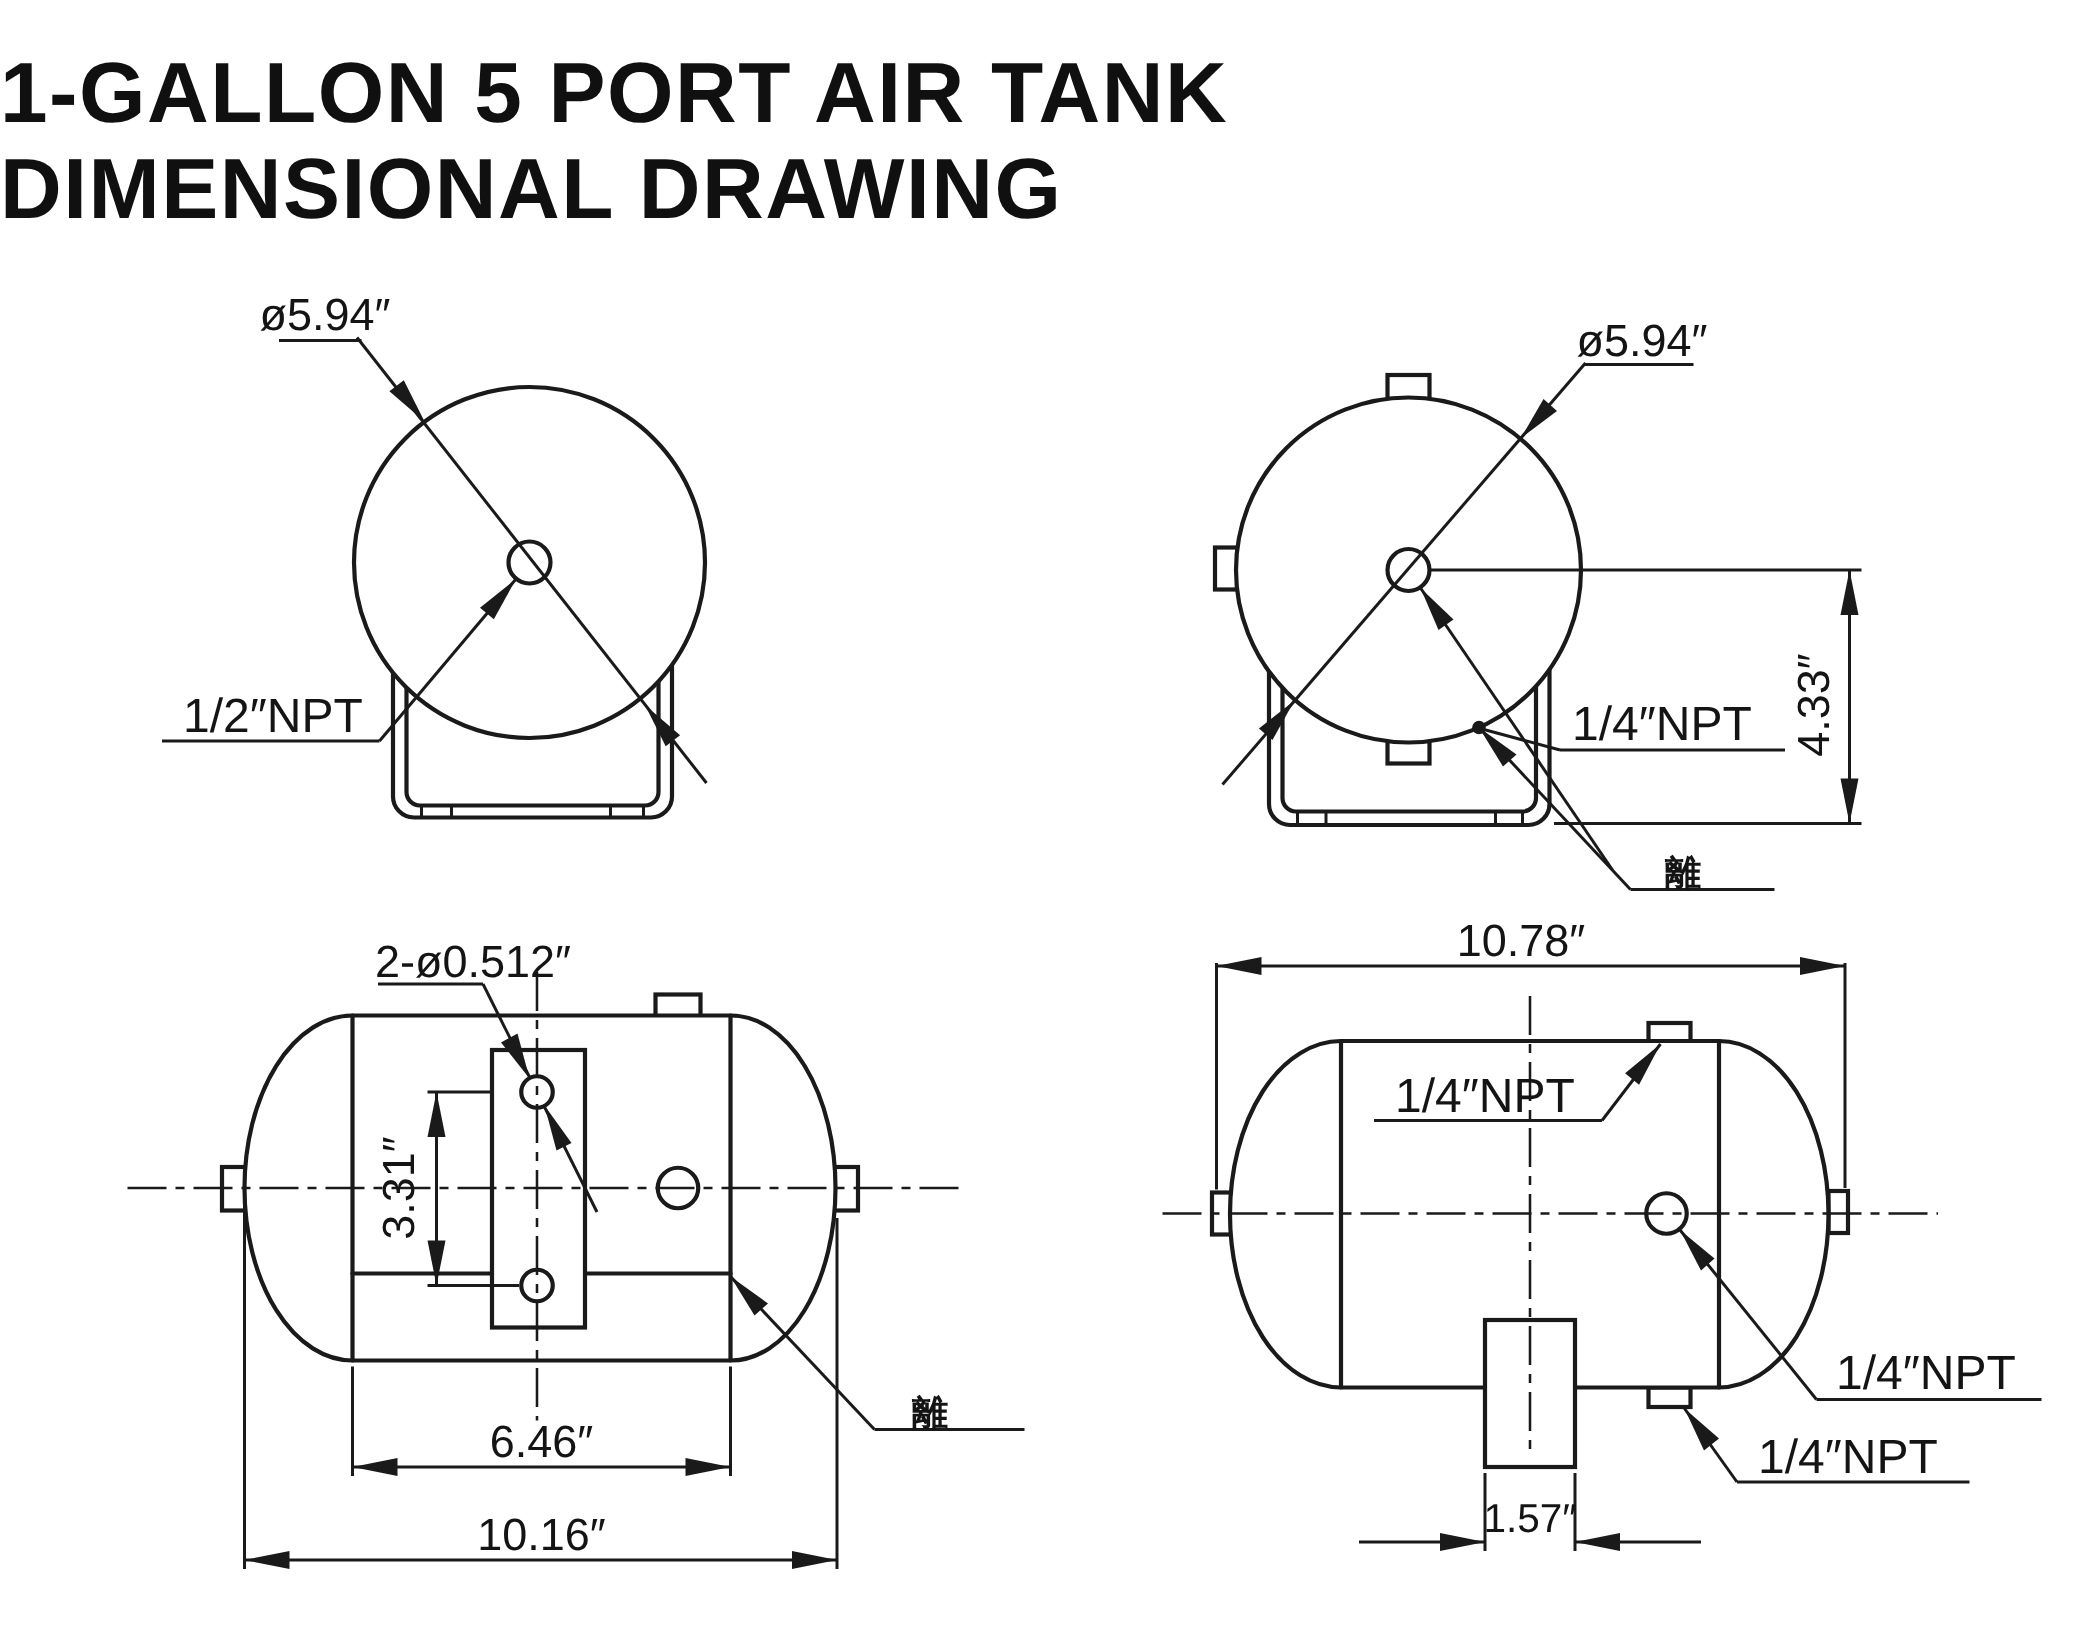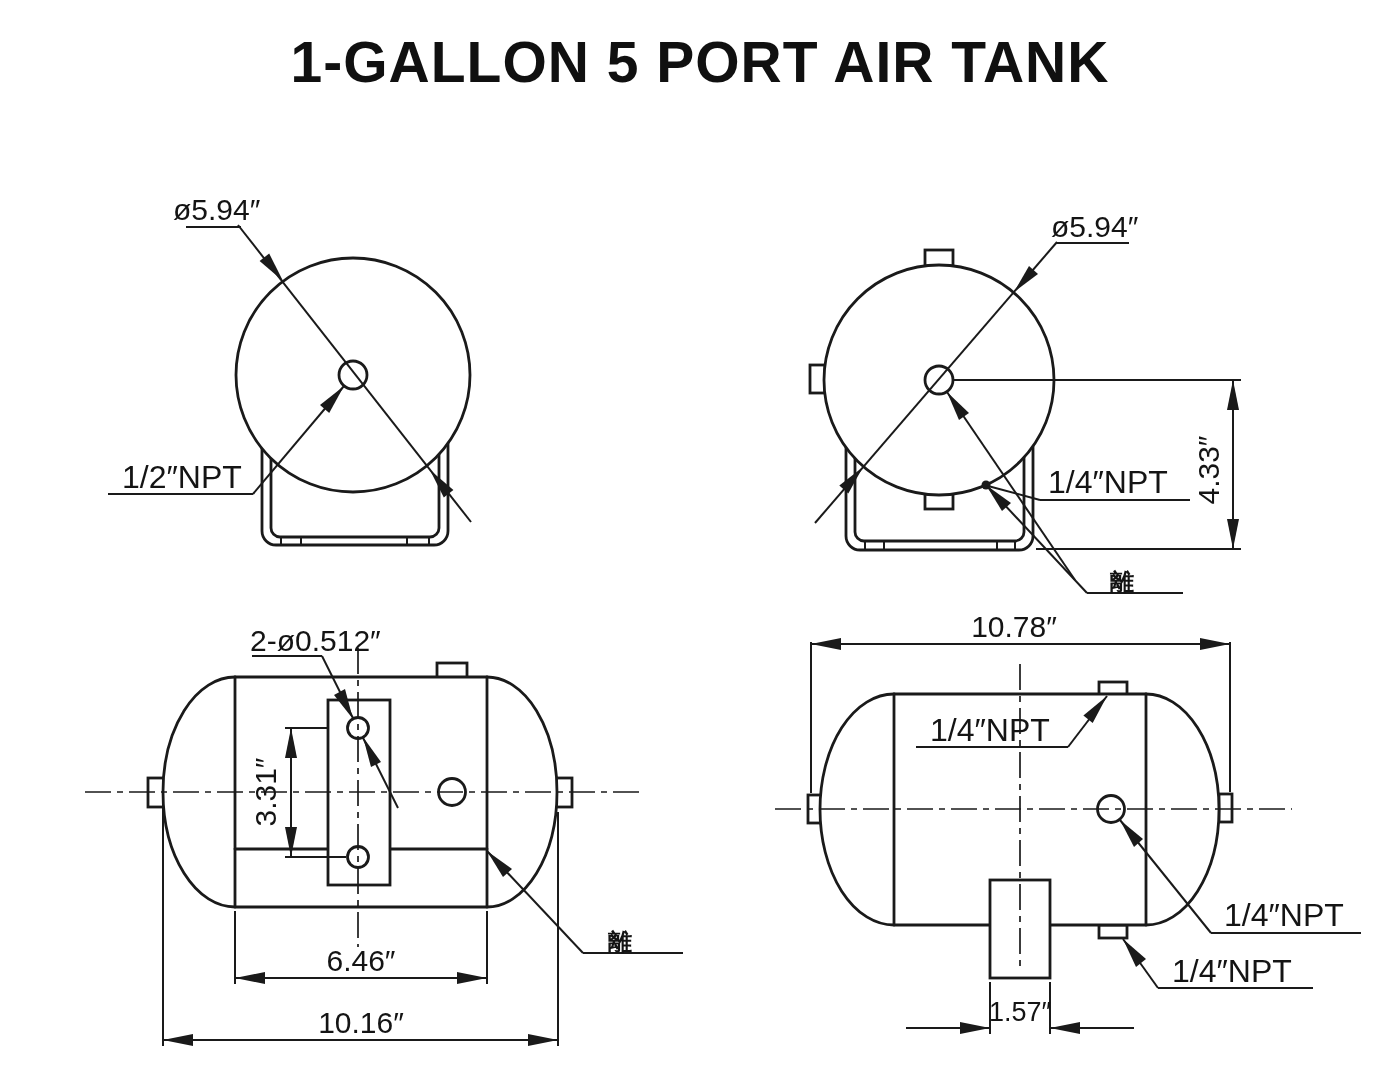--- a/index.html
+++ b/index.html
@@ -1,37 +1,38 @@
 <!DOCTYPE html>
 <html><head>
 <meta charset="utf-8">
 <style>
   html,body{margin:0;padding:0;background:#fff;}
   body{width:1400px;height:1089px;position:relative;overflow:hidden;
        font-family:"Liberation Sans","DejaVu Sans",sans-serif;}
-  .title{position:absolute;left:0;top:30px;width:1400px;text-align:center;
+  .title{position:absolute;left:0;top:30px;width:1400px;text-align:left;
          color:#101010;font-weight:bold;font-size:57px;line-height:64px;
          letter-spacing:1px;font-family:"Liberation Sans","DejaVu Sans",sans-serif;}
   svg{position:absolute;left:0;top:0;}
   .ol{stroke:#1a1a1a;stroke-width:2.8;fill:none;stroke-linecap:round;}
   .olf{stroke:#1a1a1a;stroke-width:2.8;fill:#ffffff;}
   .tl{stroke:#1a1a1a;stroke-width:2;fill:none;stroke-linecap:butt;}
   .cl{stroke:#1a1a1a;stroke-width:1.7;fill:none;stroke-dasharray:26 6 6 6;}
   .ar{fill:#1a1a1a;stroke:none;}
   .dot{fill:#1a1a1a;stroke:none;}
   text{fill:#141414;font-family:"Liberation Sans","DejaVu Sans",sans-serif;}
   .dim{font-size:30px;}
   .npt{font-size:32px;}
   .glyph{font-size:24px;font-weight:bold;}
 </style>
 </head>
 <body>
 
 <div class="title">
   <div>1-GALLON 5 PORT AIR TANK</div>
+  <div>DIMENSIONAL DRAWING</div>
 </div>
 
 <svg width="1400" height="1089" viewBox="0 0 1400 1089">
 
   <g>
 
     <g>
       <rect class="ol" x="262" y="398" width="186" height="147" rx="14"></rect>
       <rect class="ol" x="271" y="398" width="168" height="139" rx="9"></rect>
       <path class="tl" d="M281,537 V545 M301,537 V545 M407,537 V545 M429,537 V545"></path>

